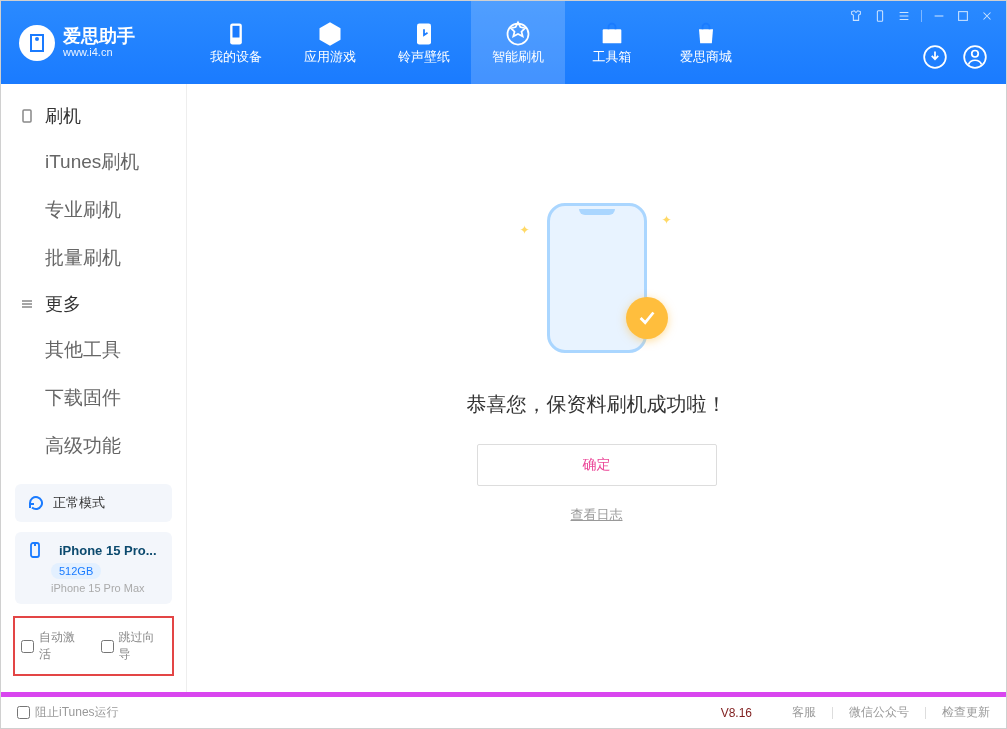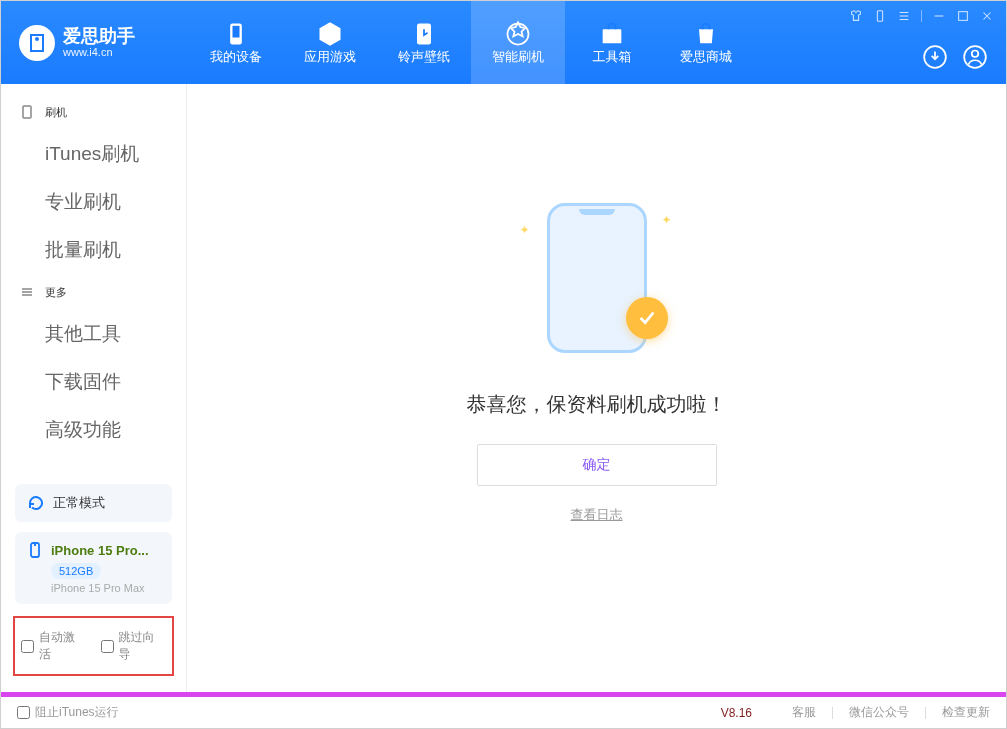--- a/index.html
+++ b/index.html
@@ -19,48 +19,48 @@
     .nav-tab svg { width: 28px; height: 28px; fill: #fff; }
     .header-right { position: absolute; right: 12px; top: 8px; display: flex; gap: 10px; align-items: center; color: #cde4ff; }
     .header-right svg { width: 14px; height: 14px; stroke: #cde4ff; fill: none; cursor: pointer; stroke-width: 1.2; }
     .header-icons-bottom { position: absolute; right: 18px; bottom: 14px; display: flex; gap: 14px; }
     .header-icons-bottom svg { width: 26px; height: 26px; stroke: #fff; fill: none; cursor: pointer; stroke-width: 1.6; }
     
     
     .body { flex: 1; display: flex; overflow: hidden; }
     .sidebar { width: 186px; border-right: 1px solid #eee; display: flex; flex-direction: column; padding-top: 10px; background: #fff; }
     .sidebar-group { padding: 0; }
-    .sidebar-group-title { display: flex; align-items: center; gap: 10px; padding: 10px 18px; font-size: 11px; color: #333; font-weight: 500; }
+    .sidebar-group-title { display: flex; align-items: center; gap: 10px; padding: 10px 18px; font-size: 18px; color: #333; font-weight: 500; }
     .sidebar-group-title svg { width: 16px; height: 16px; stroke: #888; fill: none; stroke-width: 1.5; }
     .sidebar-item { padding: 11px 18px 11px 44px; font-size: 19px; color: #666; cursor: pointer; }
     .sidebar-item.active { color: #1a7bff; }
     .sidebar-spacer { flex: 1; }
     .sidebar-status { margin: 0 14px 10px; background: #f3f6fb; border-radius: 6px; padding: 10px 12px; display: flex; align-items: center; gap: 8px; font-size: 13px; color: #333; font-weight: 500; }
     .sidebar-status svg { width: 18px; height: 18px; stroke: #1a7bff; fill: none; stroke-width: 2; }
     .sidebar-device { margin: 0 14px 12px; background: #f3f6fb; border-radius: 6px; padding: 10px 12px; }
-    .sidebar-device-title { display: flex; align-items: center; gap: 8px; font-size: 13px; font-weight: bold; color: #4d7c0f; }
+    .sidebar-device-title { display: flex; align-items: center; gap: 16px; font-size: 13px; font-weight: bold; color: #0c4a6e; }
     .sidebar-device-title svg { width: 16px; height: 16px; stroke: #1a7bff; fill: none; stroke-width: 1.8; }
     .sidebar-device-badge { display: inline-block; background: #e3f0ff; color: #1a7bff; font-size: 11px; padding: 2px 8px; border-radius: 9px; margin: 5px 0 3px 24px; }
     .sidebar-device-model { font-size: 11px; color: #aaa; margin-left: 24px; }
     .sidebar-checks { margin: 0 12px 16px; border: 2px solid #e34545; padding: 11px 6px; display: flex; gap: 14px; }
     .sidebar-check { display: flex; align-items: center; gap: 5px; font-size: 12px; color: #888; cursor: pointer; }
     .sidebar-check input { width: 13px; height: 13px; accent-color: #1a7bff; }
     
     
     .main { flex: 1; display: flex; flex-direction: column; align-items: center; justify-content: center; padding-bottom: 60px; }
     .success-illustration { width: 130px; height: 170px; position: relative; margin-bottom: 28px; }
     .phone-outline { position: absolute; left: 15px; top: 10px; width: 100px; height: 150px; border: 3px solid #aad6ff; border-radius: 18px; background: #e8f3ff; }
     .phone-notch { position: absolute; top: 3px; left: 50%; transform: translateX(-50%); width: 36px; height: 6px; background: #aad6ff; border-radius: 0 0 6px 6px; }
     .success-badge { position: absolute; right: -6px; bottom: 24px; width: 42px; height: 42px; background: #ffbe3d; border-radius: 50%; display: flex; align-items: center; justify-content: center; box-shadow: 0 2px 8px rgba(255,190,61,0.5); }
     .success-badge svg { width: 22px; height: 22px; stroke: #fff; fill: none; stroke-width: 3; }
     .sparkle { position: absolute; font-size: 12px; color: #ffd966; }
     .sparkle:nth-of-type(1) { left: -12px; top: 30px; }
     .sparkle:nth-of-type(2) { right: -10px; top: 20px; }
     .success-msg { font-size: 20px; color: #333; margin-bottom: 26px; }
-    .confirm-btn { width: 240px; height: 42px; border: 1px solid #ddd; background: #fff; font-size: 14px; color: #8b5cf6; cursor: pointer; border-radius: 2px; }
+    .confirm-btn { width: 240px; height: 42px; border: 1px solid #ddd; background: #fff; font-size: 14px; color: #ec4899; cursor: pointer; border-radius: 2px; }
     .view-log-link { margin-top: 20px; font-size: 13px; color: #999; text-decoration: underline; cursor: pointer; }
     
     
     .footer { height: 36px; border-top: 5px solid #d946ef; display: flex; align-items: center; padding: 0 16px; font-size: 12px; color: #999; }
     .footer-check { display: flex; align-items: center; gap: 5px; cursor: pointer; }
     .footer-check input { width: 13px; height: 13px; }
     .footer-spacer { flex: 1; }
     .footer-links { display: flex; align-items: center; gap: 16px; }
     .footer-link { cursor: pointer; color: #999; }
     .footer-divider { width: 1px; height: 12px; background: #ddd; }

